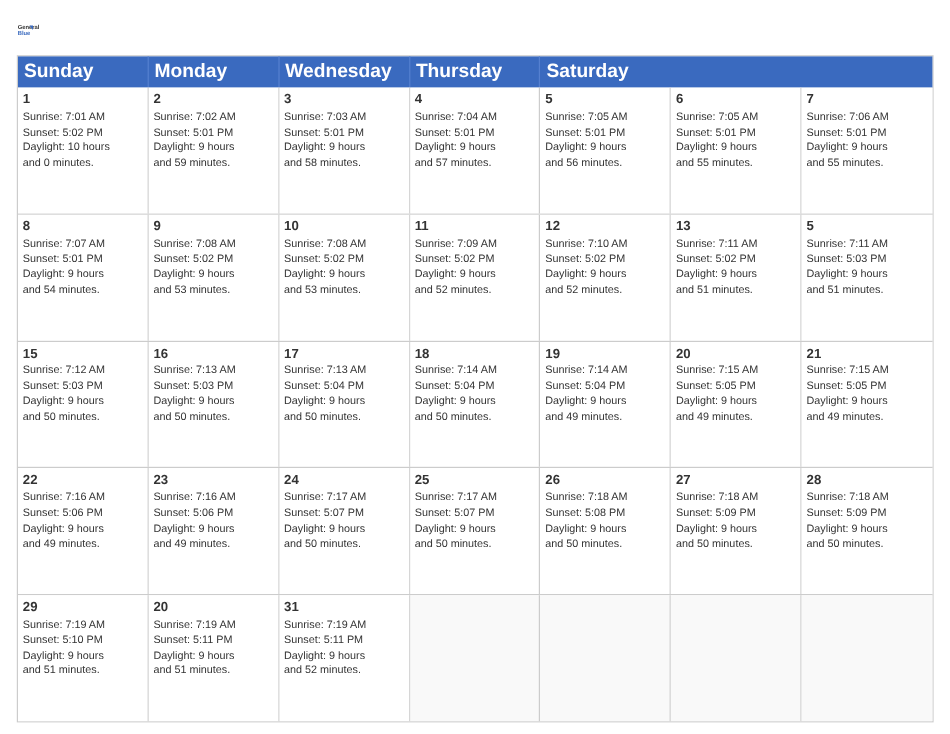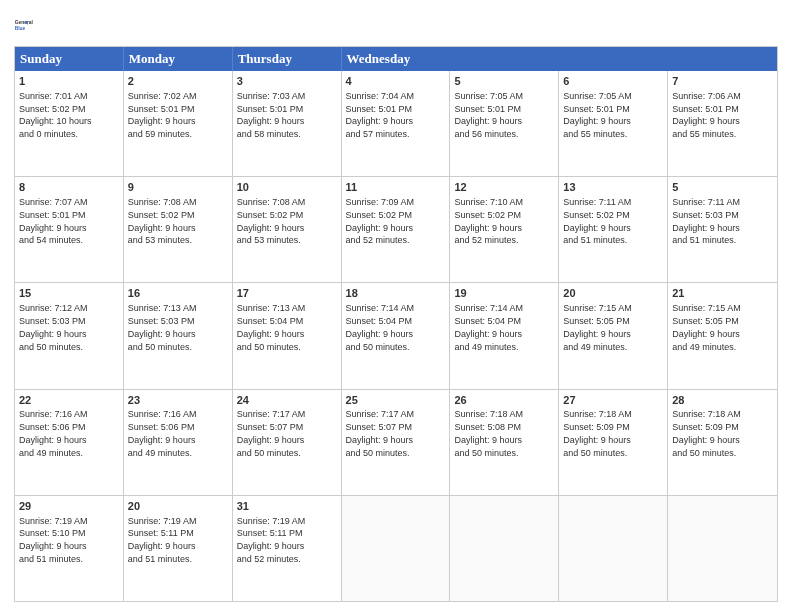--- a/index.html
+++ b/index.html
@@ -53,25 +53,24 @@
       border: 1px solid #ccc;
     }
     .cal-header-row {
       display: grid;
       grid-template-columns: repeat(7, 1fr);
       background: #3a6abf;
     }
     .cal-header-cell {
       color: #fff;
       font-weight: bold;
-      font-size: 13px;
+      font-size: 16px;
       padding: 4px 5px;
       text-align: left;
       border-right: 1px solid #5580d0;
-      font-family: Liberation Serif, serif;
     }
     .cal-header-cell:last-child { border-right: none; }
     .cal-body {
       flex: 1;
       display: flex;
       flex-direction: column;
     }
     .cal-week {
       display: grid;
       grid-template-columns: repeat(7, 1fr);
@@ -118,22 +117,23 @@
     <div class="title-block">
       <h1></h1>
       <h2></h2>
     </div>
   </div>
 
   <div class="calendar">
     <div class="cal-header-row">
     <div class="cal-header-cell">Sunday</div>
         <div class="cal-header-cell">Monday</div>
+        <div class="cal-header-cell">Wednesday</div>
         <div class="cal-header-cell">Thursday</div>
-        <div class="cal-header-cell">Wednesday</div>
+        <div class="cal-header-cell">Saturday</div>
       </div>
     <div class="cal-body">
     <div class="cal-week">
           <div class="cal-cell"><span class="day-num">1</span><span class="info">Sunrise: 7:01 AM<br>Sunset: 5:02 PM<br>Daylight: 10 hours<br>and 0 minutes.</span></div>
           <div class="cal-cell"><span class="day-num">2</span><span class="info">Sunrise: 7:02 AM<br>Sunset: 5:01 PM<br>Daylight: 9 hours<br>and 59 minutes.</span></div>
           <div class="cal-cell"><span class="day-num">3</span><span class="info">Sunrise: 7:03 AM<br>Sunset: 5:01 PM<br>Daylight: 9 hours<br>and 58 minutes.</span></div>
           <div class="cal-cell"><span class="day-num">4</span><span class="info">Sunrise: 7:04 AM<br>Sunset: 5:01 PM<br>Daylight: 9 hours<br>and 57 minutes.</span></div>
           <div class="cal-cell"><span class="day-num">5</span><span class="info">Sunrise: 7:05 AM<br>Sunset: 5:01 PM<br>Daylight: 9 hours<br>and 56 minutes.</span></div>
           <div class="cal-cell"><span class="day-num">6</span><span class="info">Sunrise: 7:05 AM<br>Sunset: 5:01 PM<br>Daylight: 9 hours<br>and 55 minutes.</span></div>
           <div class="cal-cell"><span class="day-num">7</span><span class="info">Sunrise: 7:06 AM<br>Sunset: 5:01 PM<br>Daylight: 9 hours<br>and 55 minutes.</span></div>

